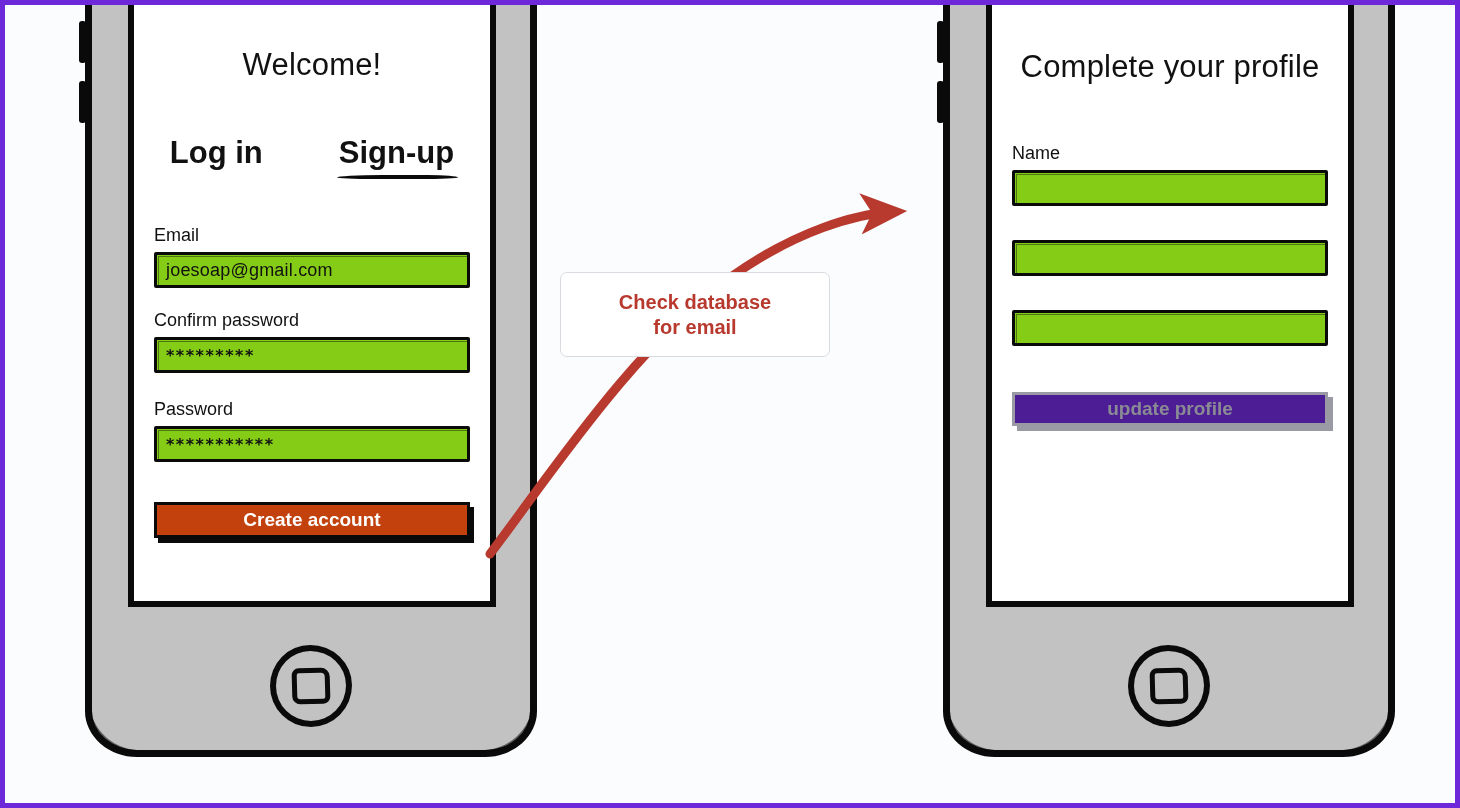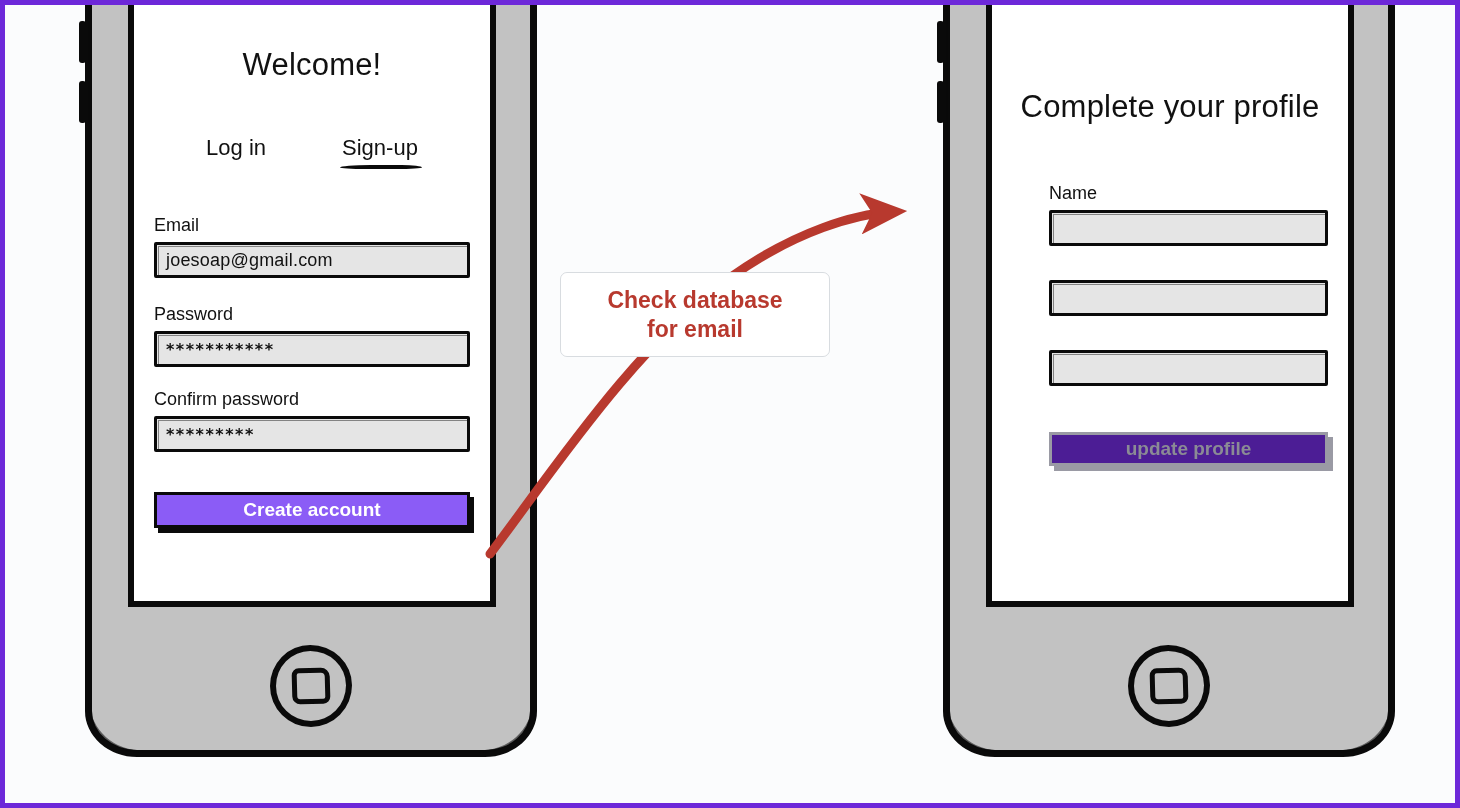--- a/index.html
+++ b/index.html
@@ -109,43 +109,44 @@
     color: #111;
     text-align: center;
     letter-spacing: 0.2px;
   }
   .tabs {
     display: flex;
     justify-content: center;
     gap: 76px;
   }
   .tab {
-    font-size: 22px;
+    font-size: 31px;
     color: #111;
     position: relative;
     padding-bottom: 4px;
+    font-weight: bold;
   }
   .tab.active::after {
     content: "";
     position: absolute;
     left: -2px; right: -4px; bottom: -4px;
     height: 4px;
     background: #0a0a0a;
     border-radius: 60% 40% 50% 50% / 100% 100% 60% 60%;
   }
   .field-label {
     font-size: 18px;
     color: #111;
     margin-bottom: 6px;
   }
   .field-box {
     height: 36px;
     border: 3px solid #0a0a0a;
     border-radius: 2px;
-    background: #e5e5e5;
+    background: #84cc16;
     box-sizing: border-box;
     display: flex;
     align-items: center;
     padding: 0 9px;
     position: relative;
   }
   .field-box::after {
     content: "";
     position: absolute;
     left: 1px; right: -2px; top: 1px; bottom: -2px;
@@ -161,21 +162,21 @@
     font-family: "DejaVu Sans", sans-serif;
     font-size: 16px;
     letter-spacing: 1.5px;
     font-weight: 700;
   }
 
   
   .btn-primary {
     position: relative;
     height: 36px;
-    background: #8b5cf6;
+    background: #c2410c;
     border: 3px solid #0a0a0a;
     box-sizing: border-box;
     display: flex;
     align-items: center;
     justify-content: center;
     color: #ffffff;
     font-size: 19px;
     font-weight: 700;
     box-shadow: 4px 5px 0 #0a0a0a;
   }
@@ -206,21 +207,21 @@
     position: absolute;
     background: #fdfdfe;
     border: 1px solid #d8dce0;
     border-radius: 7px;
     display: flex;
     flex-direction: column;
     align-items: center;
     justify-content: center;
     text-align: center;
     color: #b8392e;
-    font-size: 23px;
+    font-size: 20px;
     font-weight: 700;
     line-height: 1.22;
   }
   .note-box .veil {
     position: absolute;
     inset: 0;
     background: rgba(255,255,255,0.78);
     border-radius: 7px;
   }
   .note-text { position: relative; z-index: 2; }
@@ -250,31 +251,31 @@
 
         <div style="margin-top:50px;">
 
           <div>
             <div class="field-label">Email</div>
             <div class="field-box">
               <span class="field-value">joesoap@gmail.com</span>
             </div>
           </div>
 
+          <div style="margin-top:22px;">
+            <div class="field-label">Confirm password</div>
+            <div class="field-box">
+              <span class="field-value mask">*********</span>
+            </div>
+          </div>
+
           <div style="margin-top:26px;">
             <div class="field-label">Password</div>
             <div class="field-box">
               <span class="field-value mask">***********</span>
-            </div>
-          </div>
-
-          <div style="margin-top:22px;">
-            <div class="field-label">Confirm password</div>
-            <div class="field-box">
-              <span class="field-value mask">*********</span>
             </div>
           </div>
 
           <div class="btn-primary" style="margin-top:40px;">
             <span>Create account</span>
           </div>
 
         </div>
       </div>
     </div>
@@ -285,23 +286,23 @@
   </div>
 
   <div class="phone" style="left:938px; top:-60px; width:452px; height:812px;">
     <div class="phone-body"></div>
     <div class="vol-bump" style="top:76px; height:42px;"></div>
     <div class="vol-bump" style="top:136px; height:42px;"></div>
 
     <div class="screen" style="left:43px; top:26px; width:368px; height:636px;">
       <div class="screen-inner">
 
-        <div class="screen-title" style="margin-top:112px;">Complete your profile</div>
-
-        <div style="margin-top:58px;margin-left:37px;">
+        <div class="screen-title" style="margin-top:72px;">Complete your profile</div>
+
+        <div style="margin-top:58px;">
 
           <div>
             <div class="field-label">Name</div>
             <div class="field-box">
               <span class="field-value"></span>
             </div>
           </div>
 
           <div style="margin-top:34px;">
             <div class="field-box">

